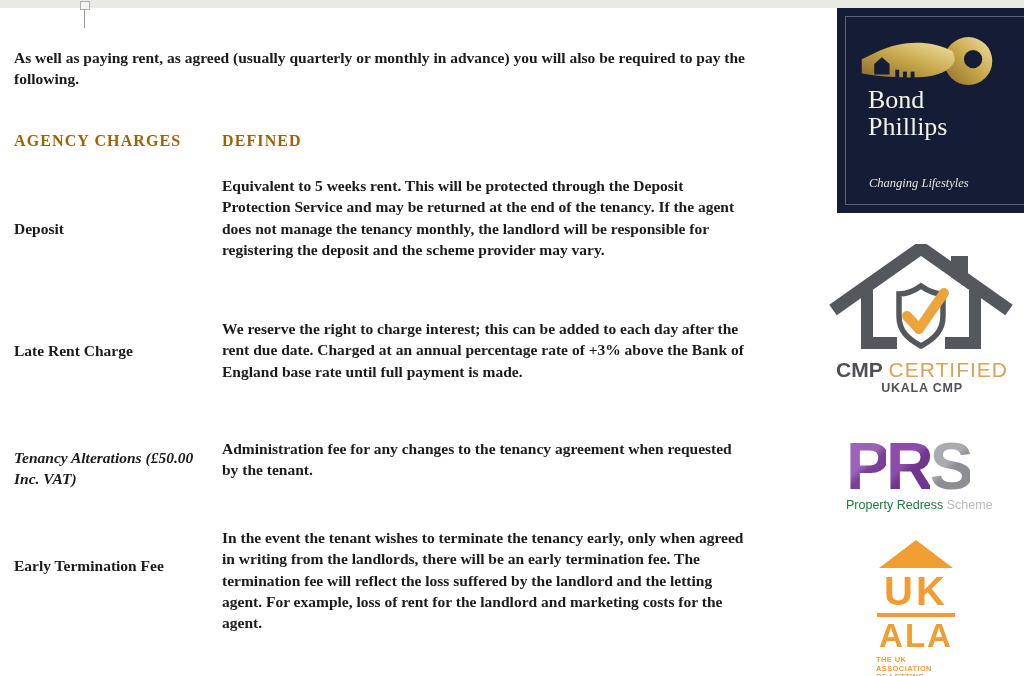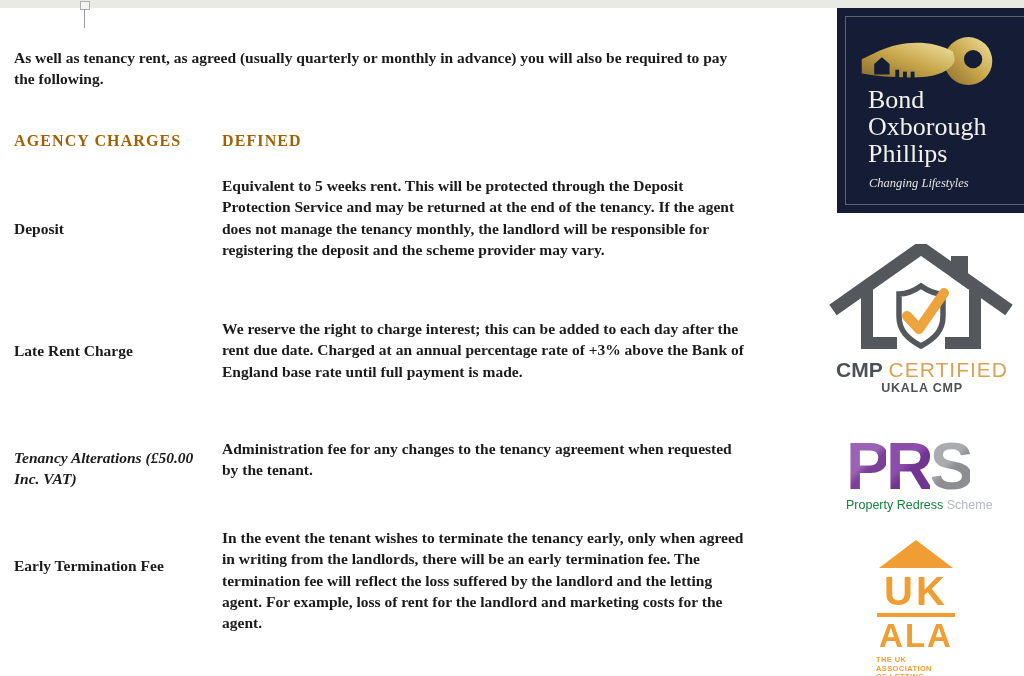--- a/index.html
+++ b/index.html
@@ -59,21 +59,21 @@
   .ukala-ala{font-weight:bold;font-size:33px;line-height:33px;letter-spacing:2px;text-align:center;}
   .ukala-sub{font-weight:bold;font-size:7.5px;line-height:8.5px;letter-spacing:.4px;margin-top:4px;text-align:left;}
 </style>
 </head>
 <body>
 
 <div class="topbar"></div>
 <div class="cursor-pin"></div>
 <div class="cursor-line"></div>
 
-<p class="doc-text intro">As well as tenancy rent, as agreed (usually quarterly or monthly in advance) you will also be required to pay the following.</p>
+<p class="doc-text intro">As well as paying rent, as agreed (usually quarterly or monthly in advance) you will also be required to pay the following.</p>
 
 <div class="col-head head-charges">AGENCY CHARGES</div>
 <div class="col-head head-defined">DEFINED</div>
 
 <div class="doc-text charge-label lbl-0">Deposit</div>
 <div class="doc-text charge-def def-0">Equivalent to 5 weeks rent. This will be protected through the Deposit Protection Service and may be returned at the end of the tenancy. If the agent does not manage the tenancy monthly, the landlord will be responsible for registering the deposit and the scheme provider may vary.</div>
 
 <div class="doc-text charge-label lbl-1">Late Rent Charge</div>
 <div class="doc-text charge-def def-1">We reserve the right to charge interest; this can be added to each day after the rent due date. Charged at an annual percentage rate of +3% above the Bank of England base rate until full payment is made.</div>
 
@@ -96,21 +96,20 @@
     <circle cx="118" cy="28" r="25" fill="url(#gold)"></circle>
     <path d="M102 18 C 76 4, 46 8, 26 17 L7 26 L7 41 C 30 45, 56 46, 76 44 C 92 42, 102 35, 104 27 Z" fill="url(#gold)"></path>
     <circle cx="123" cy="26" r="9.5" fill="#141d35"></circle>
     <path d="M20 42 L20 31 L28 24 L36 31 L36 42 Z" fill="#141d35"></path>
     <rect x="42" y="37" width="4" height="8" fill="#141d35"></rect>
     <rect x="50" y="39" width="4" height="7" fill="#141d35"></rect>
     <rect x="58" y="39" width="4" height="7" fill="#141d35"></rect>
   </svg>
   <div class="bond-name">
     <div>Bond</div>
-    <div>Oxborough</div>
     <div>Phillips</div>
   </div>
   <div class="bond-tagline">Changing Lifestyles</div>
 </div>
 
 <div class="logo cmp">
   <svg width="186" height="112" viewBox="0 0 186 112">
     <polygon points="122,12 139,12 139,45 122,33" fill="#54585d"></polygon>
     <polyline points="4,66 92,4 180,66" fill="none" stroke="#54585d" stroke-width="13"></polyline>
     <polyline points="38,46 38,99 68,99" fill="none" stroke="#54585d" stroke-width="12"></polyline>

